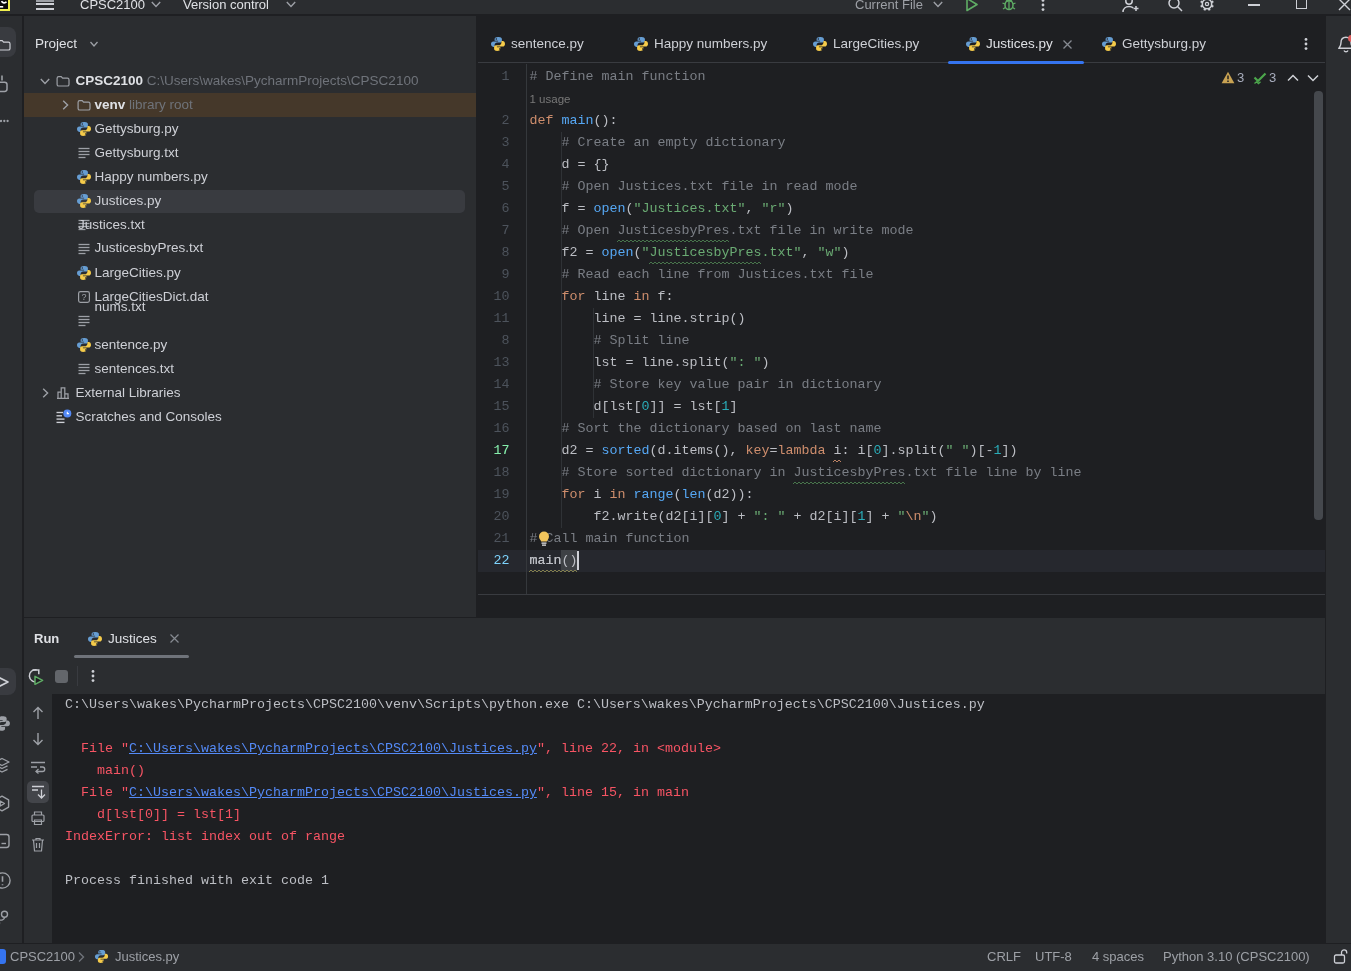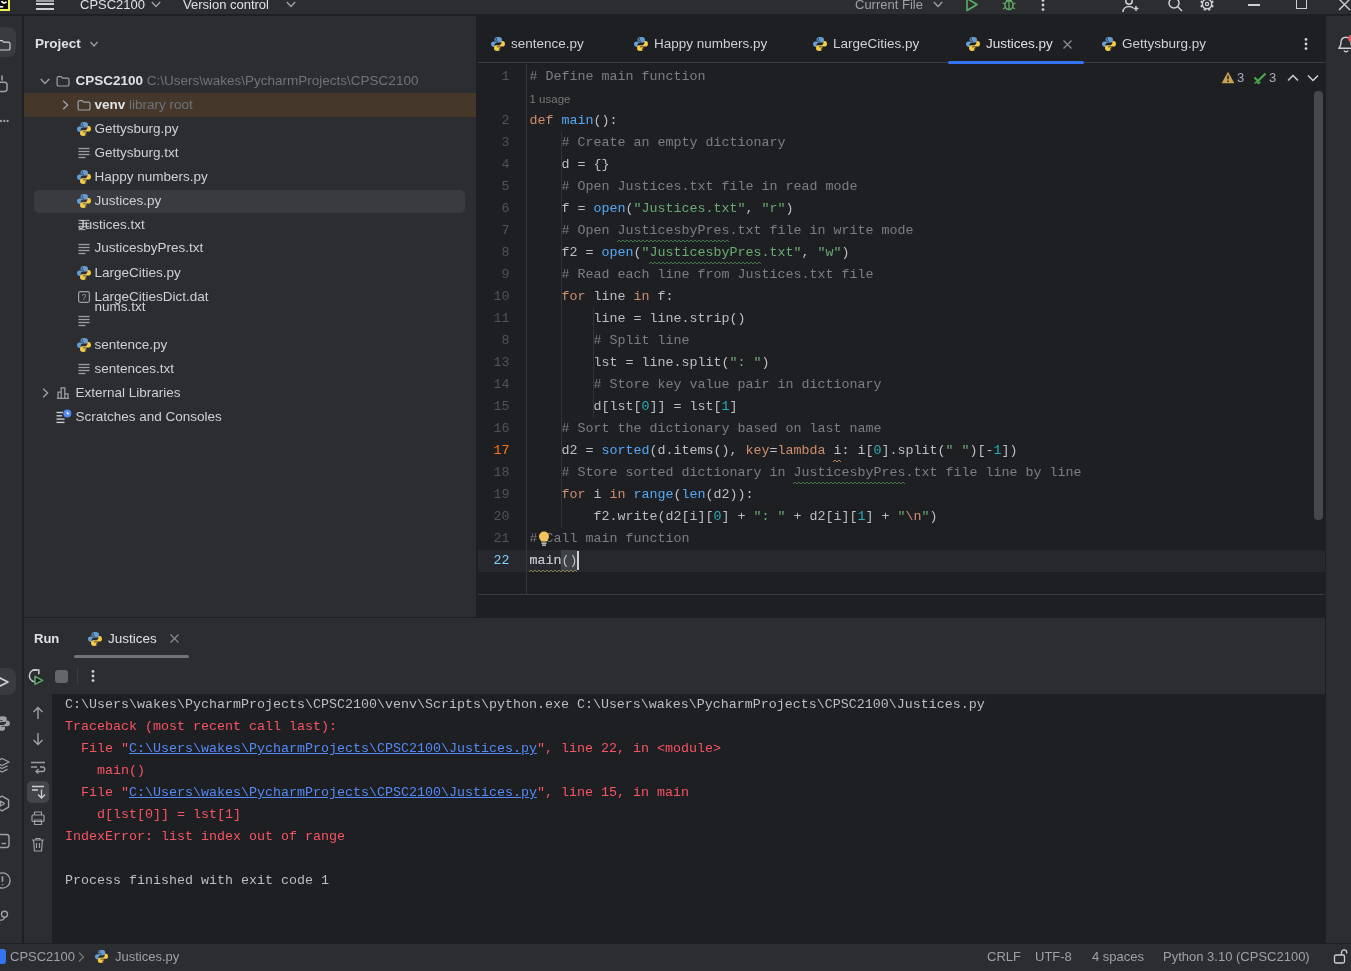--- a/index.html
+++ b/index.html
@@ -107,21 +107,21 @@
 <circle cx="8.5" cy="8.5" r="7.6" fill="none" stroke="#9da0a6" stroke-width="1.4"></circle>
 <path d="M8.5 4.2 V9.8 M8.5 12.2 V13.2" stroke="#9da0a6" stroke-width="1.6"></path>
     </svg>
     <svg class="ic" style="left:-7px;top:894px" width="17" height="17" viewBox="0 0 17 17">
 <circle cx="11.5" cy="4.2" r="3" fill="none" stroke="#9da0a6" stroke-width="1.4"></circle>
 <circle cx="3.5" cy="13" r="3" fill="none" stroke="#9da0a6" stroke-width="1.4"></circle>
 <path d="M11.5 7.2 C11.5 11 7 10 3.5 10" fill="none" stroke="#9da0a6" stroke-width="1.4"></path>
     </svg>
   </div>
 <div class="abs" style="left:24px;top:16px;width:452px;height:601px;background:#2b2d30;overflow:hidden">
-    <div class="abs" style="left:11px;top:17px;width:200px;height:22px;font-size:13.5px;font-weight:bold;color:#dfe1e5;line-height:22px">Project</div>
+    <div class="abs" style="left:11px;top:17px;width:200px;height:22px;font-size:13.5px;font-weight:normal;color:#dfe1e5;line-height:22px">Project</div>
     <svg class="ic" style="left:64px;top:22px" width="12" height="12" viewBox="0 0 12 12">
 <polyline points="2.5,4 6,8 9.5,4" fill="none" stroke="#9da0a6" stroke-width="1.3"></polyline>
     </svg>
   </div>
 <div class="abs" style="left:24px;top:93px;width:452px;height:24px;background:#45382a"></div>
 <div class="abs" style="left:34px;top:189.5px;width:431px;height:23px;background:#393b40;border-radius:5px"></div>
 <svg class="ic" style="left:37px;top:73px" width="16" height="16" viewBox="0 0 16 16">
 <polyline points="3.8,6 8,10.4 12.2,6" fill="none" stroke="#9da0a6" stroke-width="1.4"></polyline>
   </svg>
 <svg class="ic" style="left:55px;top:73px" width="16" height="16" viewBox="0 0 16 16">
@@ -295,21 +295,21 @@
 <div class="gn mono" style="top:219.5px;color:#4d535c">7</div>
 <div class="gn mono" style="top:241.5px;color:#4d535c">8</div>
 <div class="gn mono" style="top:263.5px;color:#4d535c">9</div>
 <div class="gn mono" style="top:285.5px;color:#4d535c">10</div>
 <div class="gn mono" style="top:307.5px;color:#4d535c">11</div>
 <div class="gn mono" style="top:329.5px;color:#4d535c">8</div>
 <div class="gn mono" style="top:351.5px;color:#4d535c">13</div>
 <div class="gn mono" style="top:373.5px;color:#4d535c">14</div>
 <div class="gn mono" style="top:395.5px;color:#4d535c">15</div>
 <div class="gn mono" style="top:417.5px;color:#4d535c">16</div>
-<div class="gn mono" style="top:439.5px;color:#f97316">17</div>
+<div class="gn mono" style="top:439.5px;color:#86efac">17</div>
 <div class="gn mono" style="top:461.5px;color:#4d535c">18</div>
 <div class="gn mono" style="top:483.5px;color:#4d535c">19</div>
 <div class="gn mono" style="top:505.5px;color:#4d535c">20</div>
 <div class="gn mono" style="top:527.5px;color:#4d535c">21</div>
 <div class="gn mono" style="top:549.5px;color:#7dd3fc">22</div>
 <div class="cl mono" style="top:65.5px"><span class="c"># Define main function</span></div>
 <div class="abs" style="left:529.5px;top:87.5px;height:22px;line-height:22px;font-size:11.5px;color:#787878">1 usage</div>
 <div class="cl mono" style="top:109.5px"><span class="k">def </span><span class="f">main</span>():</div>
 <div class="cl mono" style="top:131.5px">    <span class="c"># Create an empty dictionary</span></div>
 <div class="cl mono" style="top:153.5px">    d = {}</div>
@@ -403,21 +403,20 @@
 <path d="M10.5 4.5 V12 M7 9.5 L10.5 13 L14 9.5" fill="none" stroke="#ced0d6" stroke-width="1.3"></path>
     </svg>
     <svg class="ic" style="left:7px;top:193px" width="14" height="14" viewBox="0 0 14 14">
 <rect x="1" y="4" width="12" height="6.5" rx="1" fill="none" stroke="#9da0a6" stroke-width="1.2"></rect>
 <path d="M3.5 4 V1 H10.5 V4 M3.5 9 H10.5 V13.5 H3.5 Z" fill="none" stroke="#9da0a6" stroke-width="1.2"></path>
     </svg>
     <svg class="ic" style="left:7px;top:219px" width="14" height="15" viewBox="0 0 14 15">
 <path d="M1 3 H13 M5 3 V1.5 H9 V3 M2.5 3 L3.5 14 H10.5 L11.5 3 M5.5 6 V11 M8.5 6 V11" fill="none" stroke="#9da0a6" stroke-width="1.2"></path>
     </svg>
     <div class="con mono" style="left:41px;top:76px">C:\Users\wakes\PycharmProjects\CPSC2100\venv\Scripts\python.exe C:\Users\wakes\PycharmProjects\CPSC2100\Justices.py</div>
-    <div class="con mono" style="left:41px;top:98px"><span class="e">Traceback (most recent call last):</span></div>
     <div class="con mono" style="left:41px;top:120px"><span class="e">  File "<span class="lnk">C:\Users\wakes\PycharmProjects\CPSC2100\Justices.py</span>", line 22, in &lt;module&gt;</span></div>
     <div class="con mono" style="left:41px;top:142px"><span class="e">    main()</span></div>
     <div class="con mono" style="left:41px;top:164px"><span class="e">  File "<span class="lnk">C:\Users\wakes\PycharmProjects\CPSC2100\Justices.py</span>", line 15, in main</span></div>
     <div class="con mono" style="left:41px;top:186px"><span class="e">    d[lst[0]] = lst[1]</span></div>
     <div class="con mono" style="left:41px;top:208px"><span class="e">IndexError: list index out of range</span></div>
     <div class="con mono" style="left:41px;top:252px">Process finished with exit code 1</div>
   </div>
 <div class="abs" style="left:0;top:943px;width:1351px;height:28px;background:#2b2d30;border-top:1px solid #1e1f22;overflow:hidden">
     <div class="abs" style="left:-9px;top:5px;width:15px;height:15px;background:#3574f0;border-radius:3px"></div>
     <div class="abs" style="left:10px;top:3px;height:20px;line-height:20px;font-size:13px;color:#9da0a6">CPSC2100</div>

